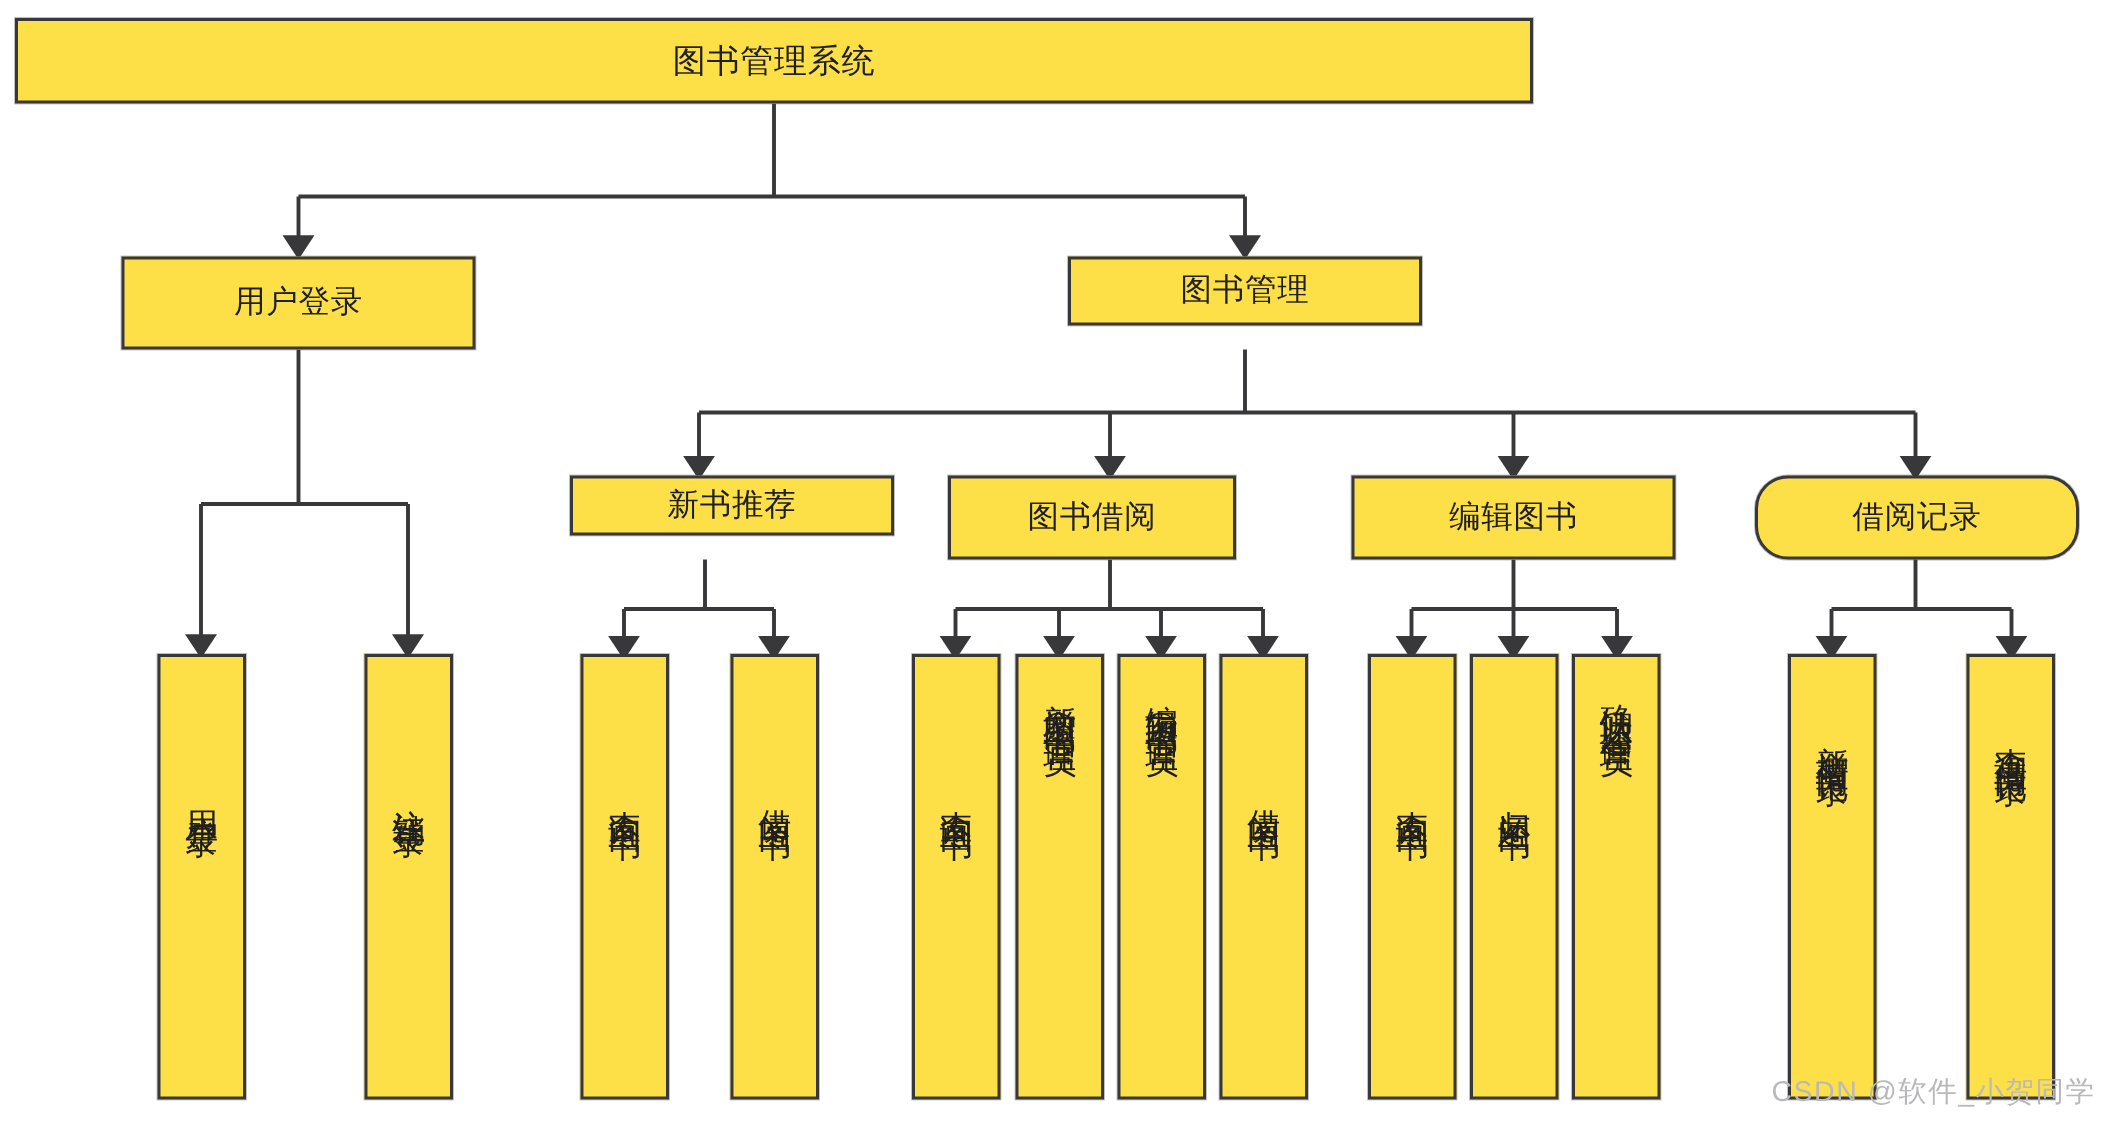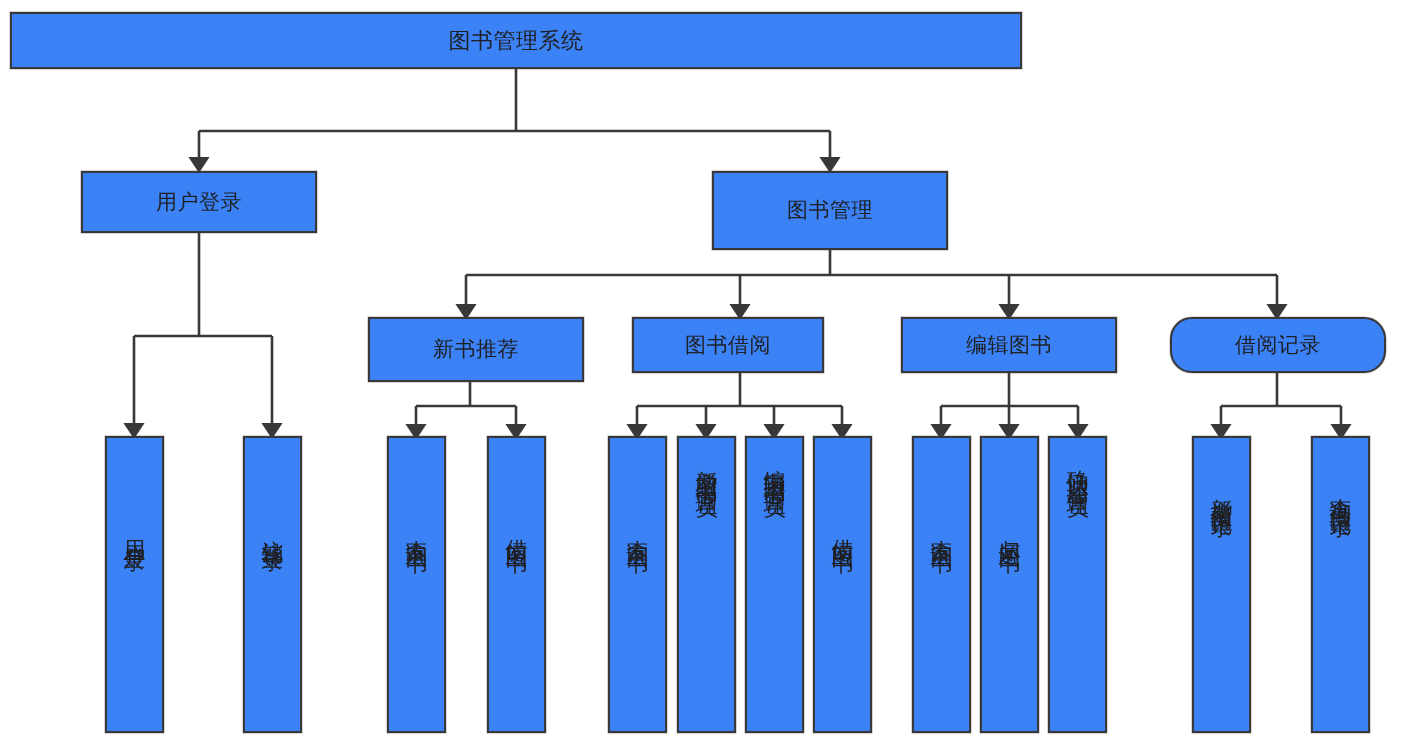--- a/index.html
+++ b/index.html
@@ -23,21 +23,21 @@
     left: 0;
     top: 0;
     width: 1405px;
     height: 747px;
     pointer-events: none;
   }
   .node {
     position: absolute;
     box-sizing: border-box;
     border: 2.4px solid #38383a;
-    background: #3b82f6;
+    background: #fde047;
     display: flex;
     align-items: center;
     justify-content: center;
     color: #222225;
     box-shadow: 0 0 0 0.6px rgba(60,60,65,0.35);
   }
   .node .label {
     display: block;
     text-align: center;
     letter-spacing: 0.5px;
@@ -142,25 +142,25 @@
   </svg>
 
   <div class="node horiz root" style="left:10px; top:12px; width:1012px; height:57px;">
     <span class="label">图书管理系统</span>
   </div>
 
   <div class="node horiz" style="left:81px; top:171px; width:236px; height:62px;">
     <span class="label">用户登录</span>
   </div>
 
-  <div class="node horiz" style="left:712px; top:171px; width:236px; height:79px;">
+  <div class="node horiz" style="left:712px; top:171px; width:236px; height:46px;">
     <span class="label">图书管理</span>
   </div>
 
-  <div class="node horiz" style="left:368px; top:317px; width:216px; height:65px;">
+  <div class="node horiz" style="left:380px; top:317px; width:216px; height:40px;">
     <span class="label">新书推荐</span>
   </div>
 
   <div class="node horiz" style="left:632px; top:317px; width:192px; height:56px;">
     <span class="label">图书借阅</span>
   </div>
 
   <div class="node horiz" style="left:901px; top:317px; width:216px; height:56px;">
     <span class="label">编辑图书</span>
   </div>
@@ -206,14 +206,15 @@
     <span class="label">确认归还（管理员）</span>
   </div>
 
   <div class="node vert midrec" style="left:1192px; top:436px; width:59px; height:297px;">
     <span class="label">新增借阅记录</span>
   </div>
   <div class="node vert midrec" style="left:1311px; top:436px; width:59px; height:297px;">
     <span class="label">查询借阅记录</span>
   </div>
 
+  <div class="watermark">CSDN @软件_小贺同学</div>
 
 </div>
 
 </body></html>

